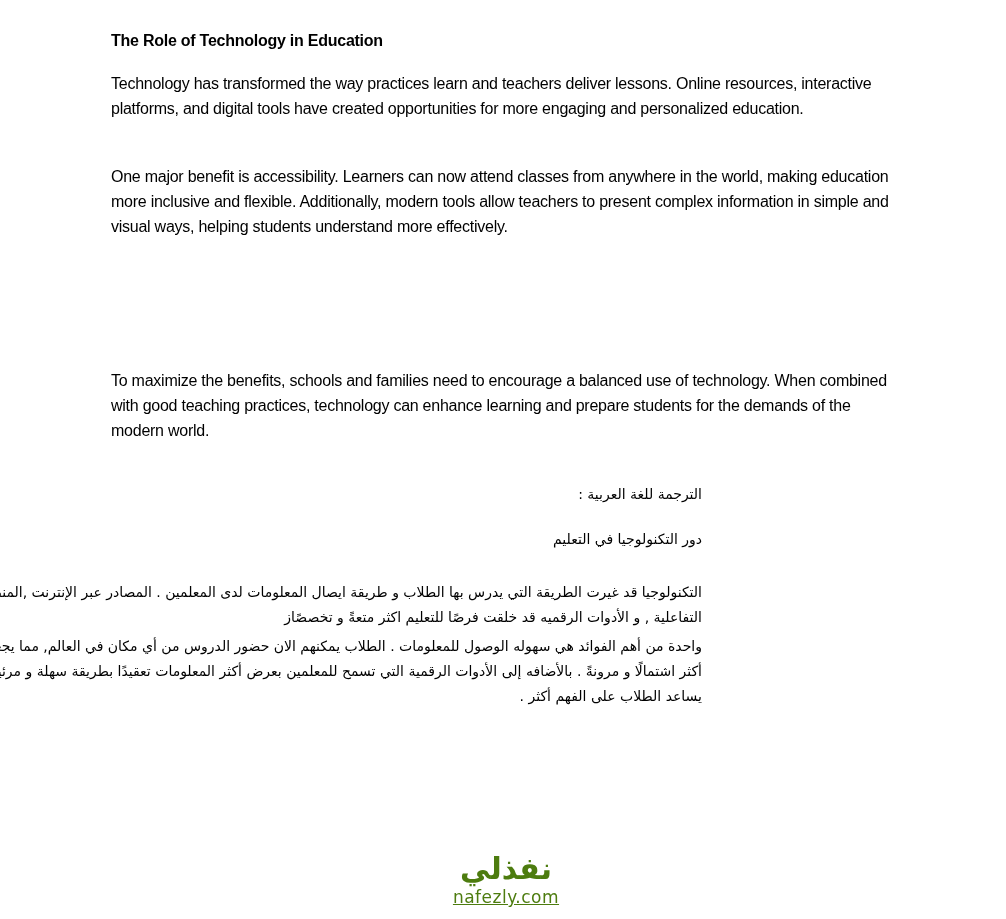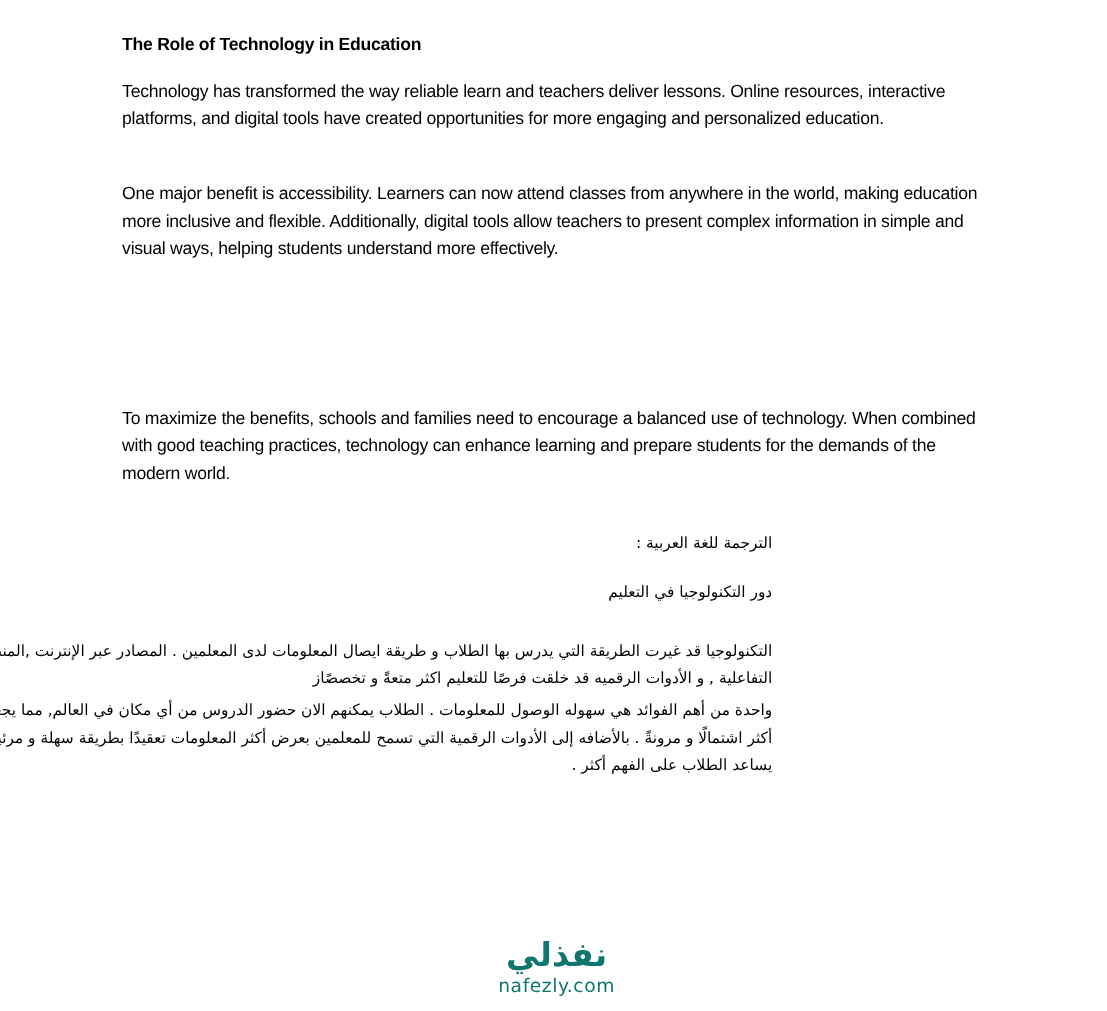--- a/index.html
+++ b/index.html
@@ -59,43 +59,44 @@
     #ar-p2 { top: 634px; text-align: right; }
     #ar-p3 { top: 723px; }
     #ar-p4 { top: 788px; }
 
     .watermark {
       position: absolute;
       left: 436px;
       top: 852px;
       width: 140px;
       text-align: center;
-      color: #0f766e;
+      color: #4d7c0f;
       font-family: "DejaVu Sans", sans-serif;
     }
     .watermark .wm-ar {
       font-size: 30px;
       font-weight: bold;
       line-height: 34px;
       direction: rtl;
     }
     .watermark .wm-en {
       font-size: 17px;
       line-height: 22px;
       letter-spacing: 0.5px;
+      text-decoration: underline;
     }
   </style>
 </head>
 <body>
 
 <div class="page">
 
   <div class="en en-title">The Role of Technology in Education</div>
-  <p class="en en-p" id="en-p1">Technology has transformed the way reliable learn and teachers deliver lessons. Online resources, interactive platforms, and digital tools have created opportunities for more engaging and personalized education.</p>
-  <p class="en en-p" id="en-p2">One major benefit is accessibility. Learners can now attend classes from anywhere in the world, making education more inclusive and flexible. Additionally, digital tools allow teachers to present complex information in simple and visual ways, helping students understand more effectively.</p>
+  <p class="en en-p" id="en-p1">Technology has transformed the way practices learn and teachers deliver lessons. Online resources, interactive platforms, and digital tools have created opportunities for more engaging and personalized education.</p>
+  <p class="en en-p" id="en-p2">One major benefit is accessibility. Learners can now attend classes from anywhere in the world, making education more inclusive and flexible. Additionally, modern tools allow teachers to present complex information in simple and visual ways, helping students understand more effectively.</p>
   <p class="en en-p" id="en-p4">To maximize the benefits, schools and families need to encourage a balanced use of technology. When combined with good teaching practices, technology can enhance learning and prepare students for the demands of the modern world.</p>
 
   <div class="ar" id="ar-label">الترجمة للغة العربية :</div>
   <div class="ar" id="ar-title">دور التكنولوجيا في التعليم</div>
   <div class="ar" id="ar-p1">التكنولوجيا قد غيرت الطريقة التي يدرس بها الطلاب و طريقة ايصال المعلومات لدى المعلمين . المصادر عبر الإنترنت ,المنصات التفاعلية , و الأدوات الرقميه قد خلقت فرصًا للتعليم اكثر متعةً و تخصصًاز</div>
   <div class="ar" id="ar-p2">واحدة من أهم الفوائد هي سهوله الوصول للمعلومات . الطلاب يمكنهم الان حضور الدروس من أي مكان في العالم, مما يجعل العلم أكثر اشتمالًا و مرونةً . بالأضافه إلى الأدوات الرقمية التي تسمح للمعلمين بعرض أكثر المعلومات تعقيدًا بطريقة سهلة و مرئية , مما يساعد الطلاب على الفهم أكثر .</div>
 
   <div class="watermark">
     <div class="wm-ar">نفذلي</div>
     <div class="wm-en">nafezly.com</div>

